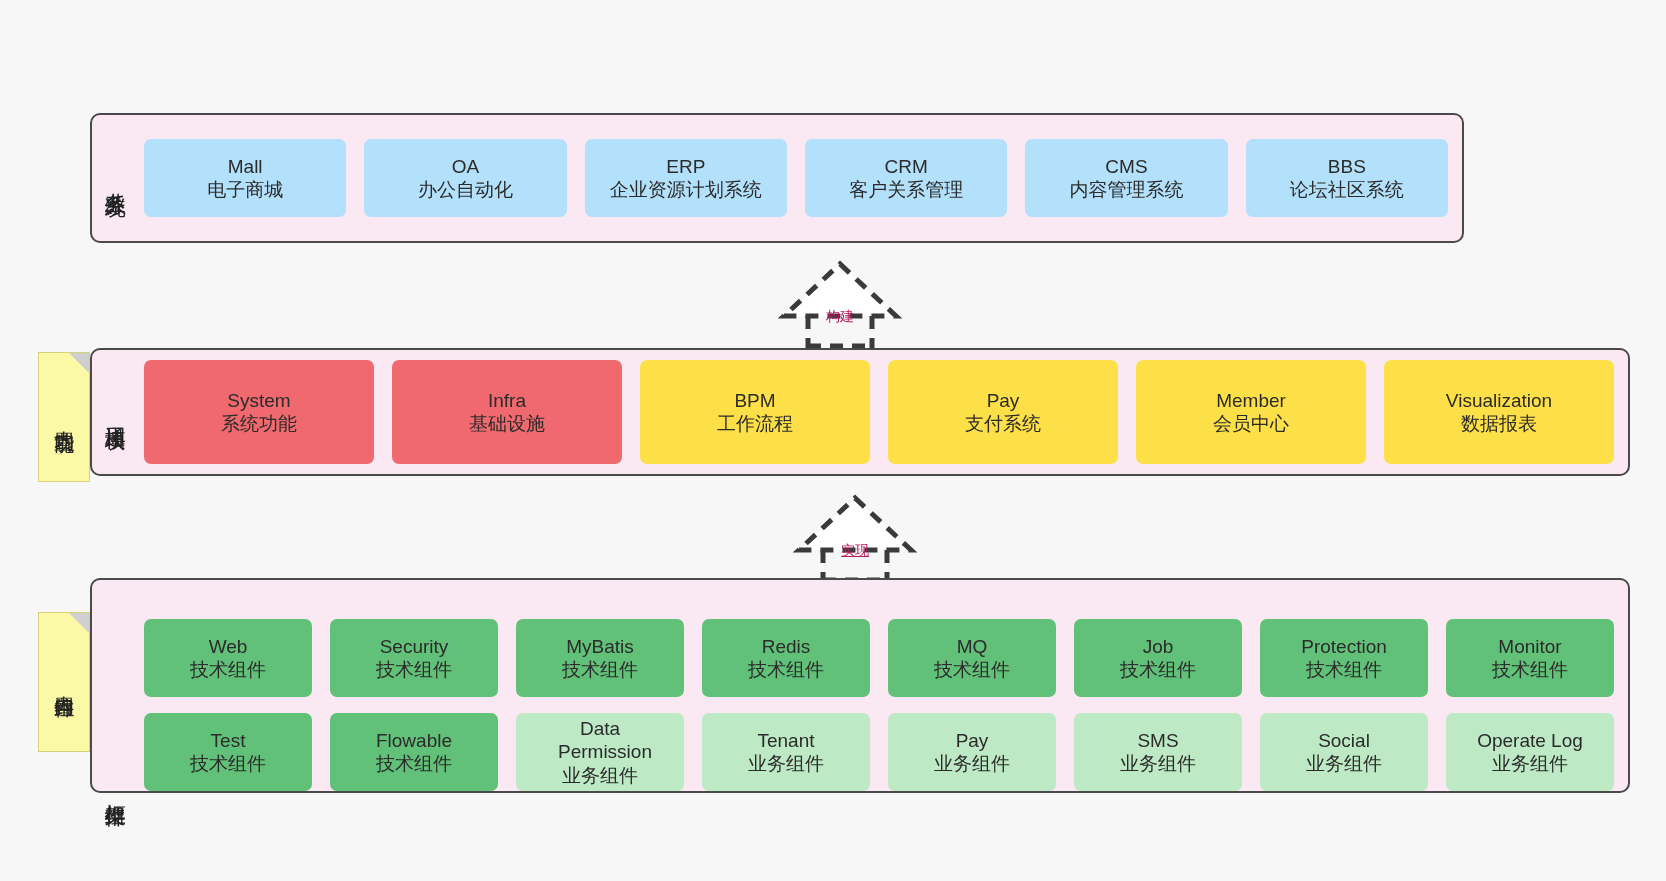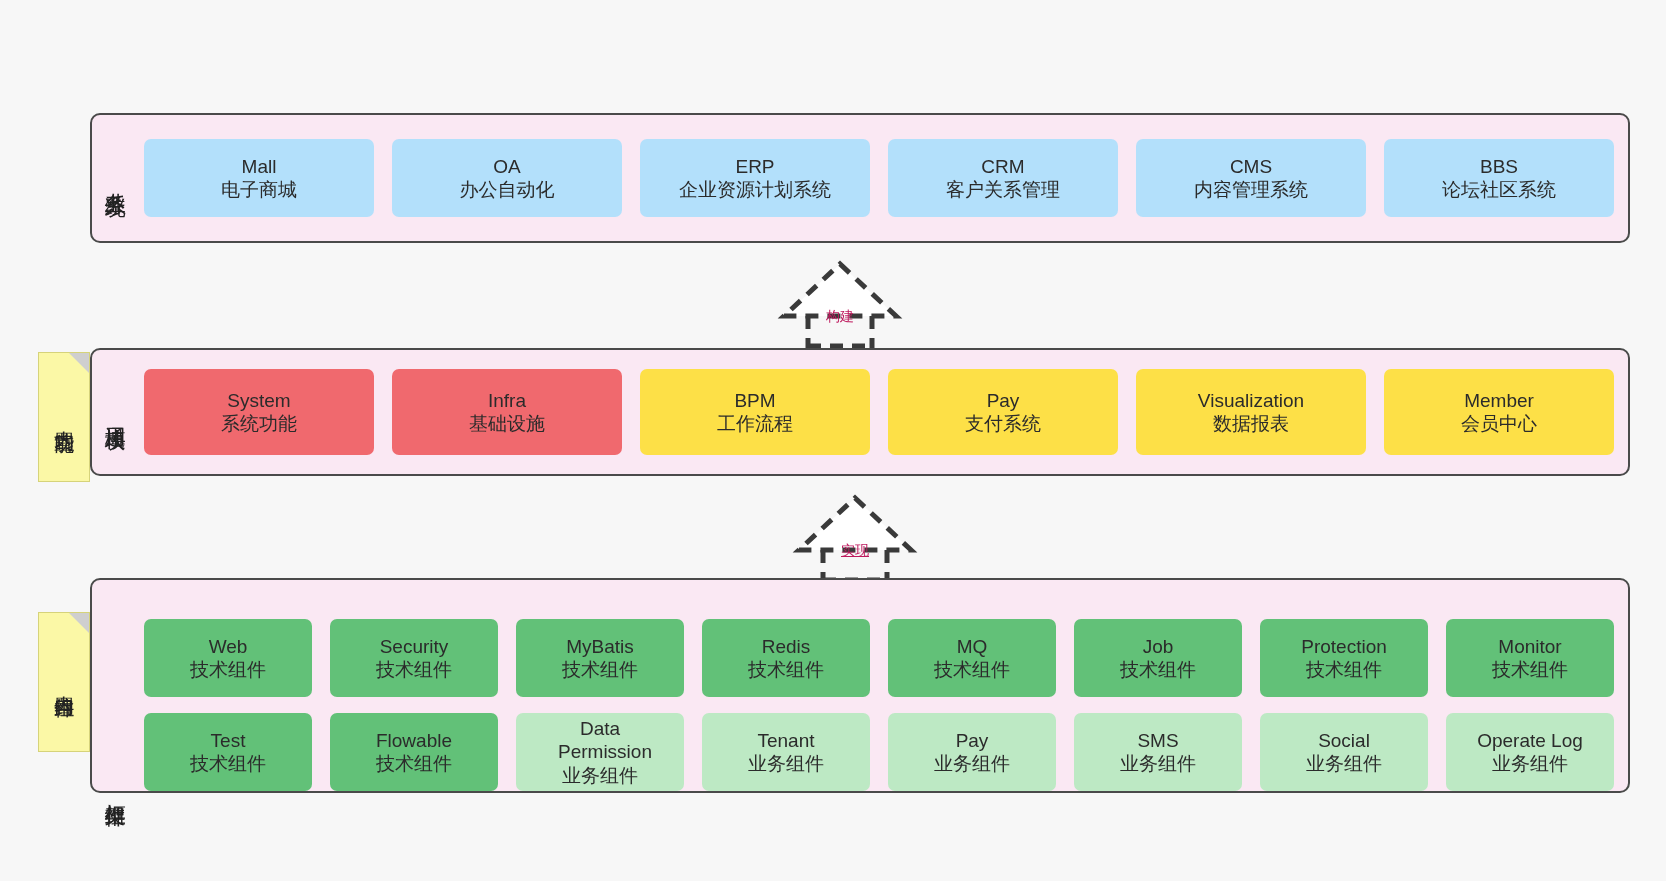--- a/index.html
+++ b/index.html
@@ -74,21 +74,21 @@
     text-align: center;
     font-size: 19px;
     line-height: 1.22;
     color: #2b2b2b;
     padding: 6px 4px;
   }
   .card .t1 { white-space: normal; }
   .card .t2 { white-space: nowrap; }
 
   .h-business { height: 78px; }
-  .h-module   { height: 86px; }
+  .h-module   { height: 104px; }
   .h-frame    { height: 78px; }
 
   .c-blue       { background: #b3e0fb; }
   .c-red        { background: #f0696e; }
   .c-pink       { background: #fde047; }
   .c-green      { background: #62c178; }
   .c-lightgreen { background: #bde9c4; }
 
   
   .note {
@@ -134,21 +134,21 @@
     color: #be185d;
     background: transparent;
     white-space: nowrap;
   }
 </style>
 </head>
 <body>
 
 <div id="canvas">
 
-  <div class="band" id="band-business" style="left:90px; top:113px; width:1540px; height:130px;">
+  <div class="band" id="band-business" style="left:90px; top:113px; width:1374px; height:130px;">
     <div class="band-title">业务系统</div>
     <div class="band-body">
       <div class="row">
         <div class="card c-blue h-business">
           <span class="t1">Mall</span>
           <span class="t2">电子商城</span>
         </div>
         <div class="card c-blue h-business">
           <span class="t1">OA</span>
           <span class="t2">办公自动化</span>
@@ -195,26 +195,26 @@
         </div>
         <div class="card c-pink h-module">
           <span class="t1">BPM</span>
           <span class="t2">工作流程</span>
         </div>
         <div class="card c-pink h-module">
           <span class="t1">Pay</span>
           <span class="t2">支付系统</span>
         </div>
         <div class="card c-pink h-module">
+          <span class="t1">Member</span>
+          <span class="t2">会员中心</span>
+        </div>
+        <div class="card c-pink h-module">
           <span class="t1">Visualization</span>
           <span class="t2">数据报表</span>
-        </div>
-        <div class="card c-pink h-module">
-          <span class="t1">Member</span>
-          <span class="t2">会员中心</span>
         </div>
       </div>
     </div>
   </div>
 
   <div class="note" style="left:38px; top:352px; height:130px;">
     <span>内置功能</span>
   </div>
 
   <div class="arrow" style="left:775px; top:492px; width:160px; height:90px;">

